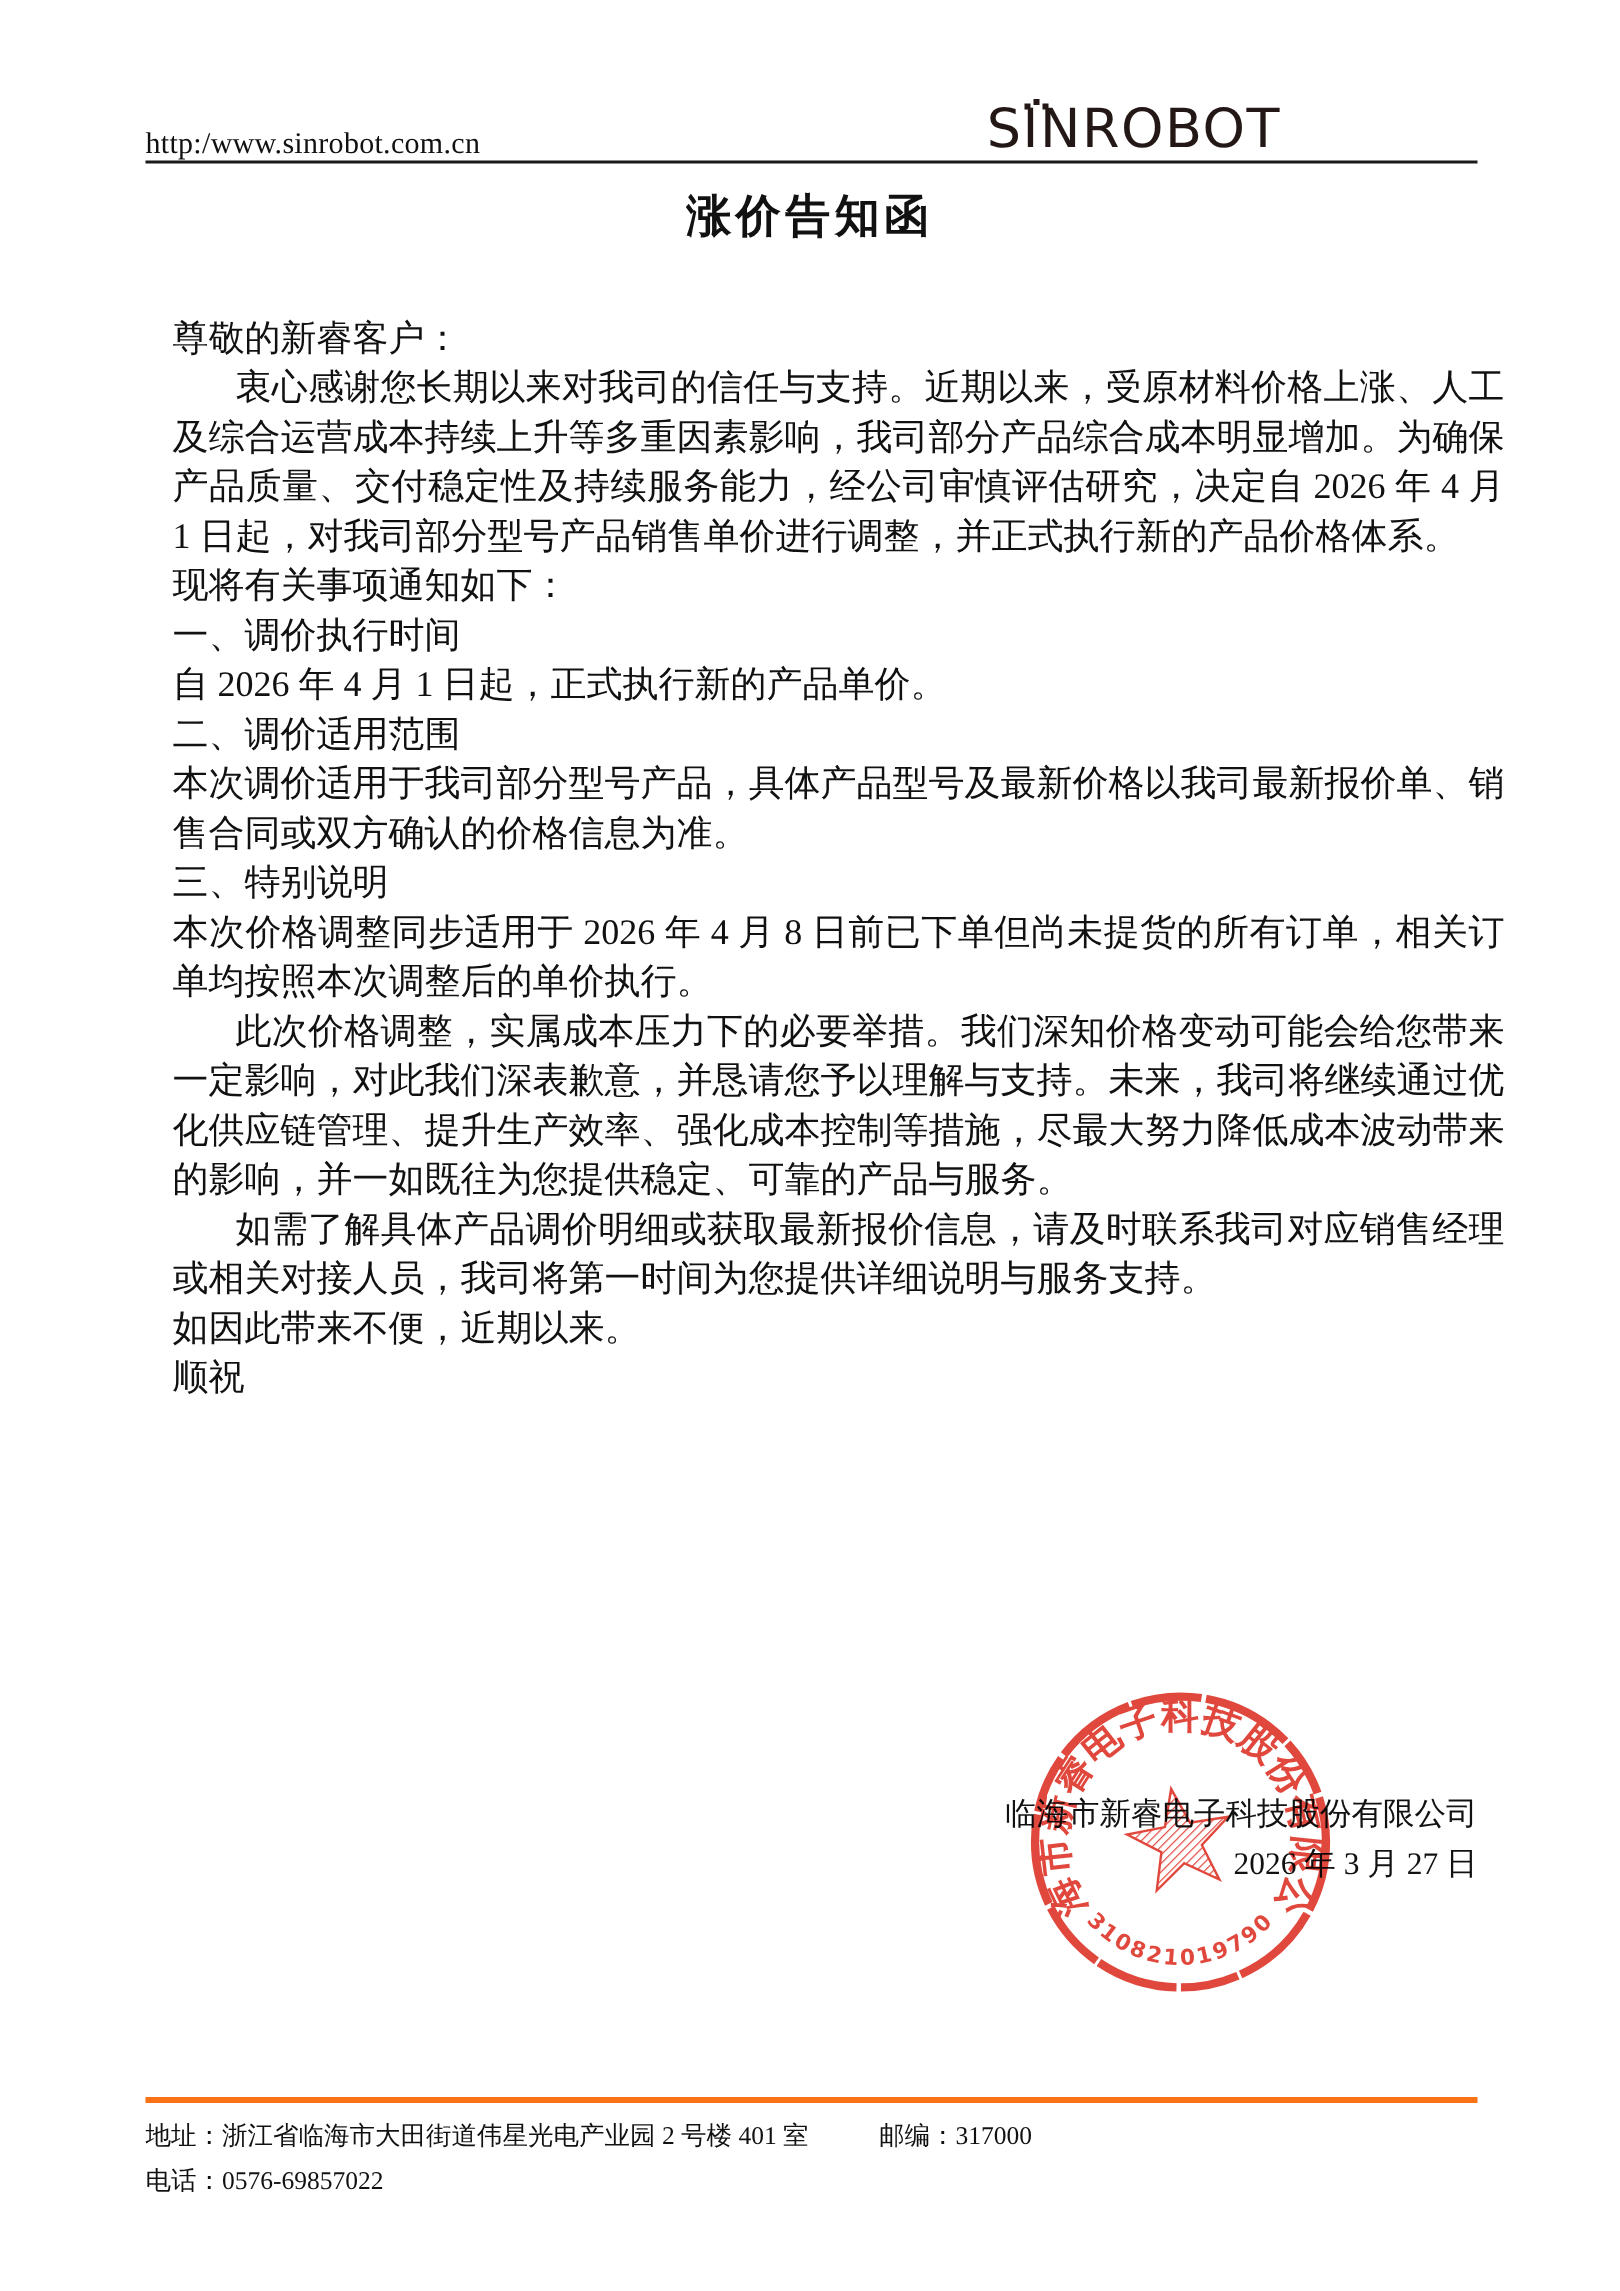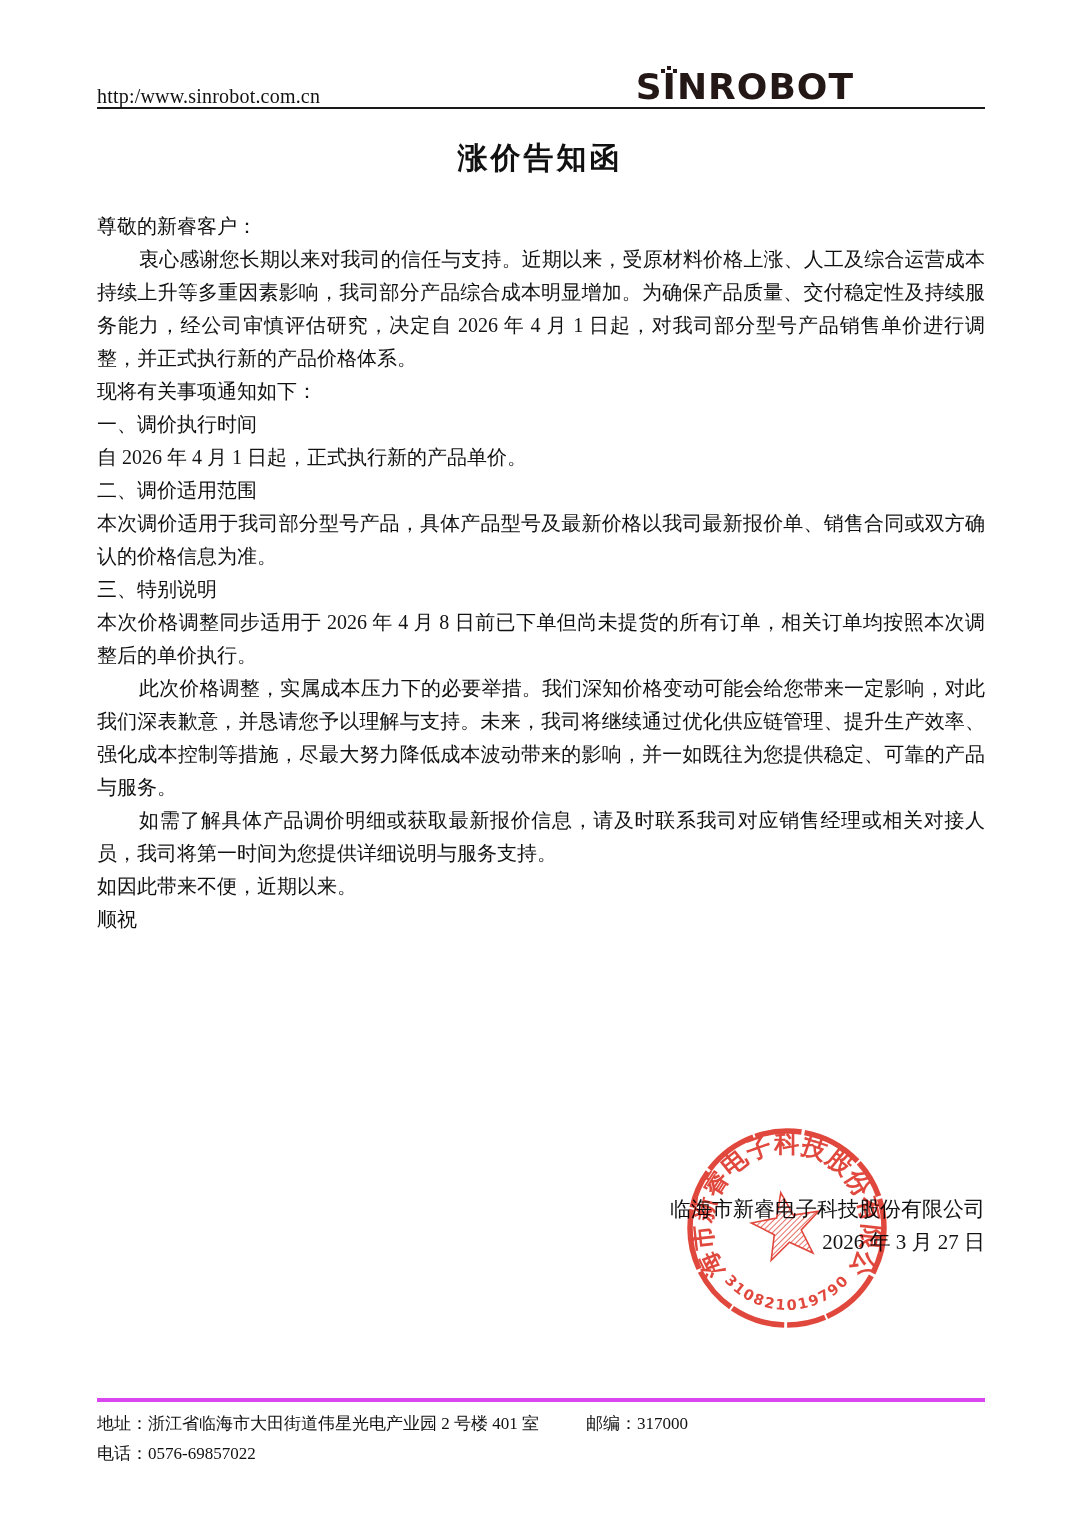--- a/index.html
+++ b/index.html
@@ -11,38 +11,38 @@
 
   
   .header {
     position:absolute; left:97px; top:60px; width:888px; height:47px;
     border-bottom:2px solid #1a1a1a;
     display:flex; justify-content:space-between; align-items:flex-end;gap:32px;
   }
   .header-url { font-size:20px; line-height:22px; padding-bottom:0px; letter-spacing:0.2px; }
   .brand {
     position:relative; font-family:"DejaVu Sans","Liberation Sans",sans-serif;
-    font-weight:700; font-size:36px; line-height:34px; letter-spacing:1px;
+    font-weight:400; font-size:36px; line-height:34px; letter-spacing:1px;
     color:#231815; margin-right:131px; margin-bottom:3px;
   }
   .brand-dots {
     position:absolute; top:-4px; left:31px; width:4px; height:4px; background:#231815;
     box-shadow:-6px 3px 0 0 #231815, 6px 3px 0 0 #231815;
   }
 
   
   .doc-title {
-    position:absolute; top:138px; left:0; width:100%; text-align:center;
+    position:absolute; top:124px; left:0; width:100%; text-align:center;
     font-size:30px; font-weight:bold; letter-spacing:3px;
   }
 
   
   .body-text {
-    position:absolute; left:97px; top:210px; width:888px;
-    font-size:20px; line-height:33px; text-align:justify;
+    position:absolute; left:115px; top:210px; width:888px;
+    font-size:24px; line-height:33px; text-align:justify;
   }
   .body-text p { margin:0; }
   .indent { text-indent:42px; }
   .indent-sm { text-indent:23px; }
   .m11{margin-top:11px}.m13{margin-top:13px}.m14{margin-top:14px}
   .m17{margin-top:17px}.m18{margin-top:18px}.m19{margin-top:19px}
 
   
   .signature {
     position:absolute; right:95px; top:1193px; text-align:right;
@@ -51,21 +51,21 @@
 
   
   .stamp {
     position:absolute; left:684px; top:1125px; width:206px; height:206px;
     opacity:0.92; mix-blend-mode:multiply; pointer-events:none;
   }
 
   
   .footer {
     position:absolute; left:97px; top:1398px; width:888px;
-    border-top:4px solid #d946ef; padding-top:7px;
+    border-top:4px solid #f97316; padding-top:7px;
     font-size:17px; line-height:30px;
   }
   .footer-row { display:flex; }
   .f-left { width:489px; }
   .f-right { flex:1; }
 </style>
 </head>
 <body>
 
 <div class="page">

